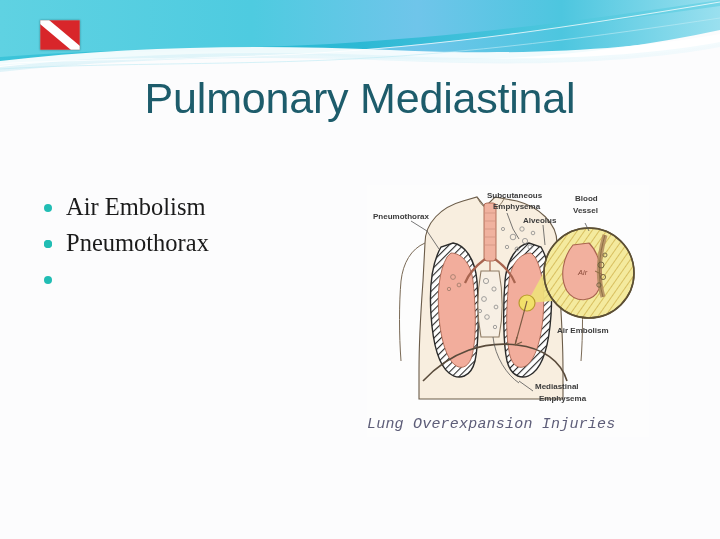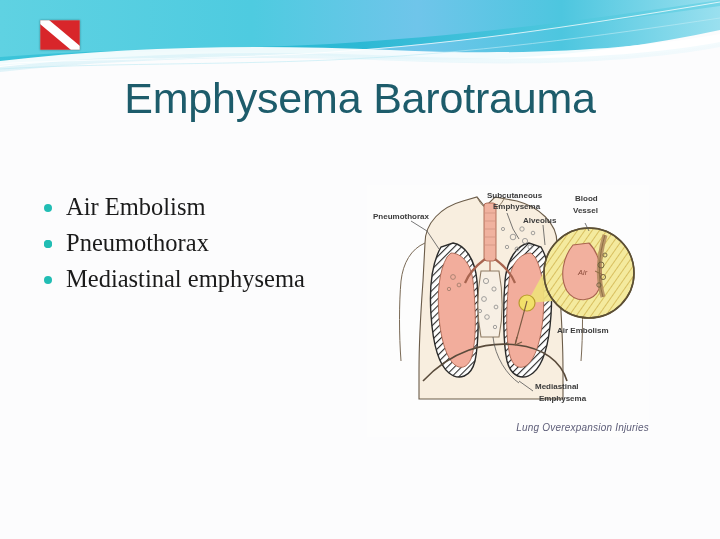--- a/index.html
+++ b/index.html
@@ -91,24 +91,24 @@
     width: 282px;
     height: 252px;
     background: #fdfdfd;
   }
   .diagram-figure svg { display: block; }
   .diagram-caption {
     position: absolute;
     left: 0;
     bottom: 4px;
     width: 282px;
-    text-align: right;
-    font-family: Liberation Sans, sans-serif;
+    text-align: left;
+    font-family: Liberation Mono, monospace;
     font-style: italic;
-    font-size: 10px;
+    font-size: 15px;
     color: #5d5d78;
     letter-spacing: 0.2px;
   }
 </style>
 </head>
 <body>
 
 <div id="slide">
 
   <div class="header-band">
@@ -150,37 +150,36 @@
   </div>
 
   <div class="dive-flag">
     <svg width="40" height="30" viewBox="0 0 40 30" xmlns="http://www.w3.org/2000/svg">
       <rect x="0" y="0" width="40" height="30" fill="#d8262a"></rect>
       <path d="M0,0 L9,0 L40,26 L40,30 L31,30 L0,4 Z" fill="#ffffff"></path>
       <rect x="0" y="0" width="40" height="30" fill="none" stroke="#9b9b9b" stroke-width="0.8"></rect>
     </svg>
   </div>
 
-  <div class="slide-title">Emphysema Barotrauma</div>
+  <div class="slide-title">Pulmonary Mediastinal</div>
 
   <ul class="bullet-list">
     <li class="bullet-item">
       <span class="bullet-dot"></span>
       <span>Air Embolism</span>
     </li>
     <li class="bullet-item">
       <span class="bullet-dot"></span>
     </li>
     <li class="bullet-item">
       <span class="bullet-dot"></span>
       <span>Pneumothorax</span>
     </li>
     <li class="bullet-item">
       <span class="bullet-dot"></span>
-      <span>Mediastinal emphysema</span>
     </li>
   </ul>
 
   <figure class="diagram-figure" style="margin:0;">
     <svg width="282" height="252" viewBox="0 0 282 252" xmlns="http://www.w3.org/2000/svg">
       <defs>
         <pattern id="hatchDark" width="5" height="5" patternTransform="rotate(45)" patternUnits="userSpaceOnUse">
           <rect width="5" height="5" fill="#ffffff"></rect>
           <line x1="0" y1="0" x2="0" y2="5" stroke="#2b2b2b" stroke-width="2.2"></line>
         </pattern>

